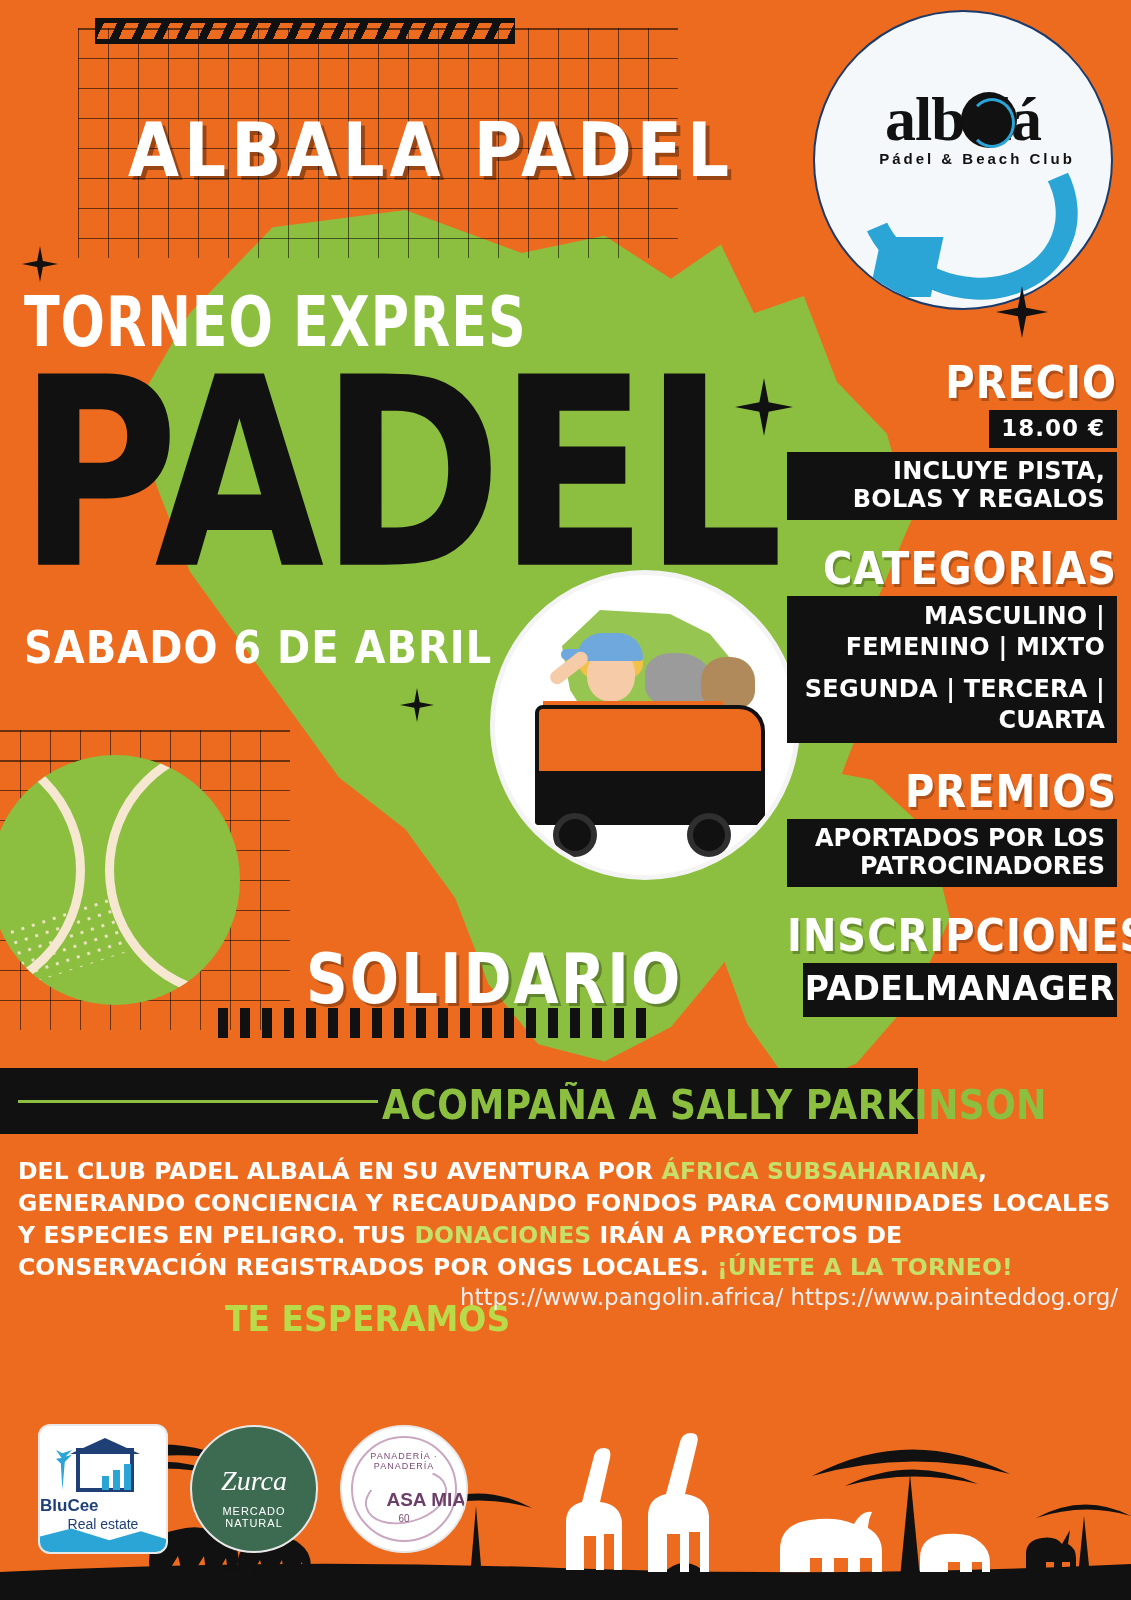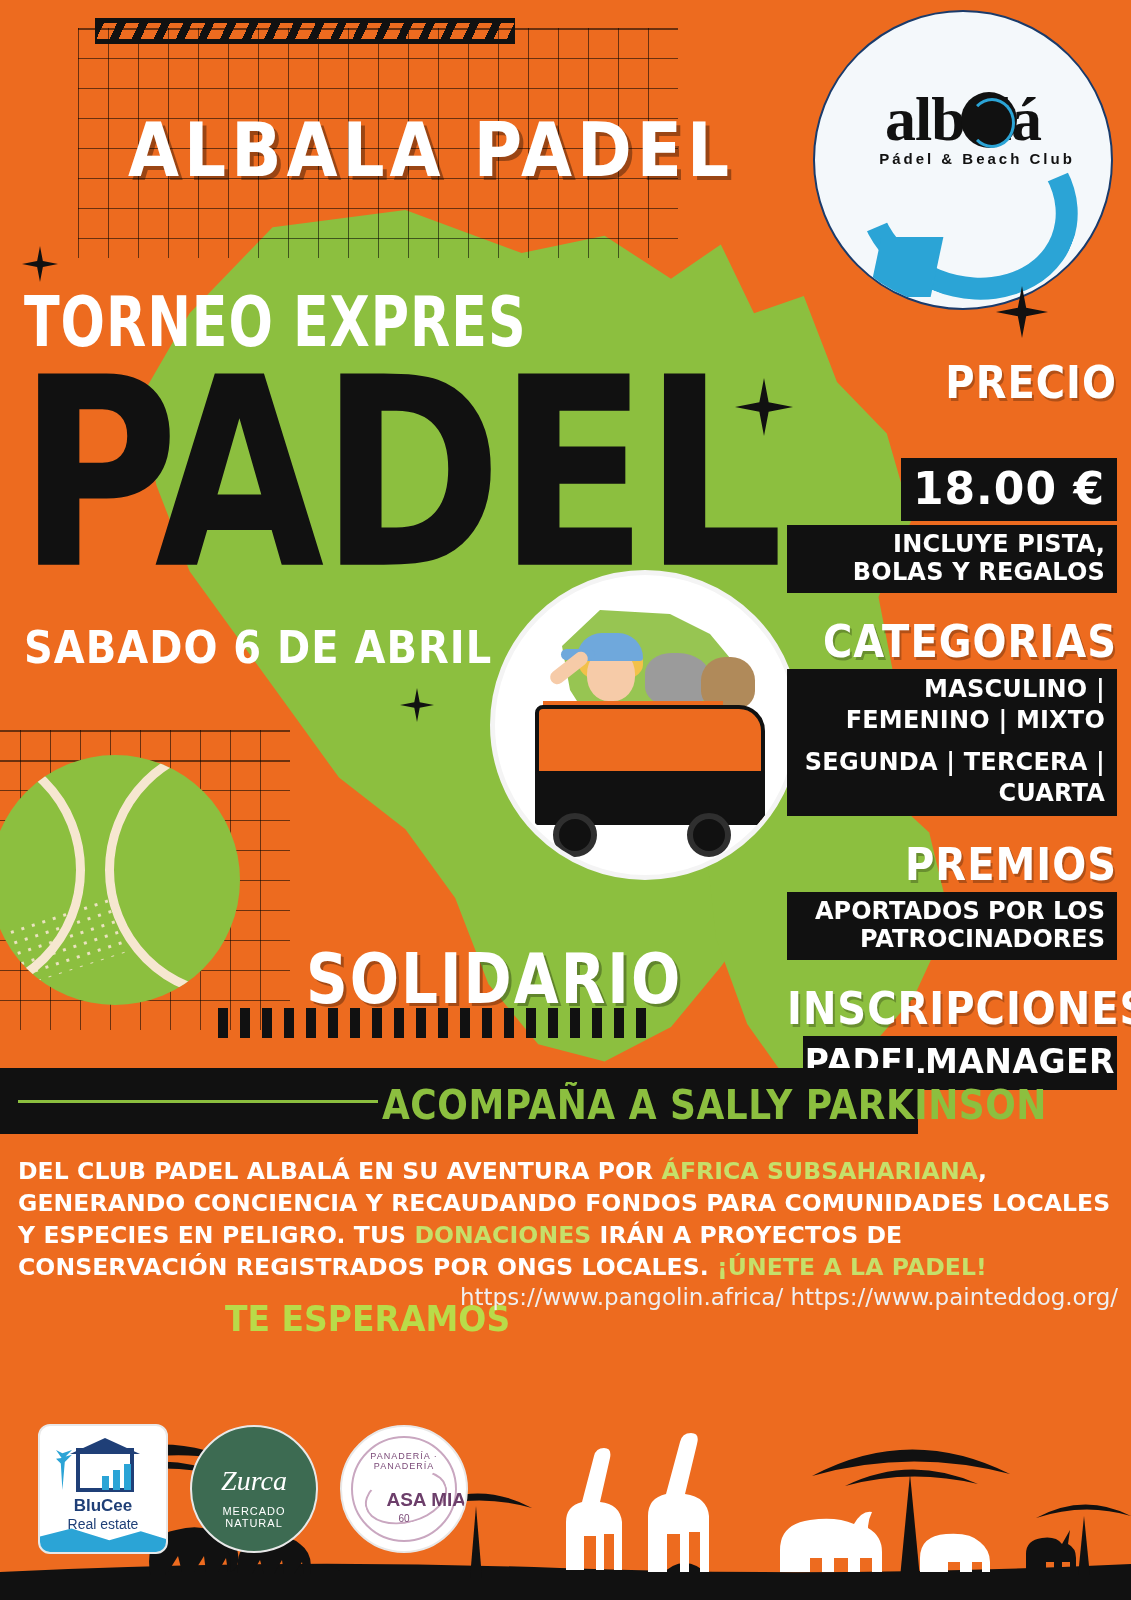--- a/index.html
+++ b/index.html
@@ -167,21 +167,21 @@
     color:#fff; font-weight:bold; font-size:40px; letter-spacing:1px;
     font-family:"DejaVu Sans", sans-serif; transform:scaleY(1.1);
     text-shadow:2px 2px 0 rgba(0,0,0,.25);
     margin-bottom:4px;
   }
   .blk {
     display:inline-block; background:#111; color:#fff;
     padding:5px 12px 7px; font-weight:bold;
     font-family:"DejaVu Sans", sans-serif;
   }
-  .price { font-size:44px; letter-spacing:1px;margin-top:48px; }
+  .price { font-size:23px; letter-spacing:1px; }
   .incluye { font-size:24px; letter-spacing:.2px; }
   .cats { font-size:24px; line-height:1.28; letter-spacing:.2px; }
   .premios-txt { font-size:24px; }
   .insc { font-size:33px; letter-spacing:.5px; padding:6px 2px 9px; }
   .sp { height:26px; }
 
   
   .sally {
     position:absolute; left:490px; top:570px; width:310px; height:310px;
     border-radius:50%; background:#fff; border:5px solid #F4F4F4;
@@ -291,21 +291,21 @@
   .blucee-house {
     position:absolute; left:36px; top:22px; width:58px; height:44px;
     border:4px solid #1F3F77;
   }
   .blucee-roof {
     position:absolute; left:30px; top:12px; width:70px; height:16px;
     background:#1F3F77; clip-path:polygon(0% 100%, 50% 0%, 100% 100%);
   }
   .blucee-bars { position:absolute; left:62px; top:38px; display:flex; gap:4px; align-items:flex-end; }
   .blucee-bars i { display:block; width:7px; background:#2BA4D6; }
-  .blucee-name { position:absolute; left:0; right:0; top:70px; text-align:center; font-size:17px; font-weight:bold; color:#1F3F77; }
+  .blucee-name { position:absolute; left:0; right:0; top:70px; text-align:left; font-size:17px; font-weight:bold; color:#1F3F77; }
   .blucee-sub { position:absolute; left:0; right:0; top:90px; text-align:center; font-size:14px; color:#1F3F77; }
   .blucee-wave { position:absolute; left:0; bottom:0; width:100%; height:26px; background:#2BA4D6; clip-path:polygon(0 40%, 25% 10%, 55% 55%, 80% 20%, 100% 50%, 100% 100%, 0 100%); }
   .palm { position:absolute; left:16px; top:24px; width:16px; height:40px; background:#2BA4D6; clip-path:polygon(40% 100%, 55% 30%, 100% 12%, 60% 16%, 100% 0%, 40% 8%, 0% 0%, 35% 20%, 0 22%, 30% 34%); }
 
   .zurca { background:#3D6B52; }
   .zurca-name { position:absolute; left:0; right:0; top:38px; text-align:center; font-size:28px; color:#ffffff; font-family:"Liberation Serif", serif; font-style:italic; }
   .zurca-sub { position:absolute; left:0; right:0; top:78px; text-align:center; font-size:11px; color:#fff; letter-spacing:1px; }
 
   .asamia-ring { position:absolute; inset:9px; border:2px solid #C9A7C0; border-radius:50%; }
   .asamia-top { position:absolute; left:0; right:0; top:24px; text-align:center; font-size:9px; color:#7B4A78; letter-spacing:1px; }
@@ -382,21 +382,21 @@
   <div class="sp"></div>
   <div class="hdr">INSCRIPCIONES</div>
   <div><span class="blk insc">PADELMANAGER</span></div>
 </div>
 
 <div class="acomp-bar"></div>
 <div class="acomp-line"></div>
 <div class="acomp-txt">ACOMPAÑA A SALLY PARKINSON</div>
 
 <div class="para">
-  <span>DEL CLUB PADEL ALBALÁ EN SU AVENTURA POR </span><span class="g">ÁFRICA SUBSAHARIANA</span><span>, GENERANDO CONCIENCIA Y RECAUDANDO FONDOS PARA COMUNIDADES LOCALES Y ESPECIES EN PELIGRO. TUS </span><span class="g">DONACIONES</span><span> IRÁN A PROYECTOS DE CONSERVACIÓN REGISTRADOS POR ONGS LOCALES. </span><span class="g">¡ÚNETE A LA PADEL!</span>
+  <span>DEL CLUB PADEL ALBALÁ EN SU AVENTURA POR </span><span class="g">ÁFRICA SUBSAHARIANA</span><span>, GENERANDO CONCIENCIA Y RECAUDANDO FONDOS PARA COMUNIDADES LOCALES Y ESPECIES EN PELIGRO. TUS </span><span class="g">DONACIONES</span><span> IRÁN A PROYECTOS DE CONSERVACIÓN REGISTRADOS POR ONGS LOCALES. </span><span class="g">¡ÚNETE A LA TORNEO!</span>
 </div>
 
 <div class="te-esperamos">TE ESPERAMOS</div>
 <div class="links">
   <span>https://www.pangolin.africa/</span>
   <span>https://www.painteddog.org/</span><br>
 </div>
 
 <svg class="savanna" viewBox="0 0 1131 280" preserveAspectRatio="none">
 

